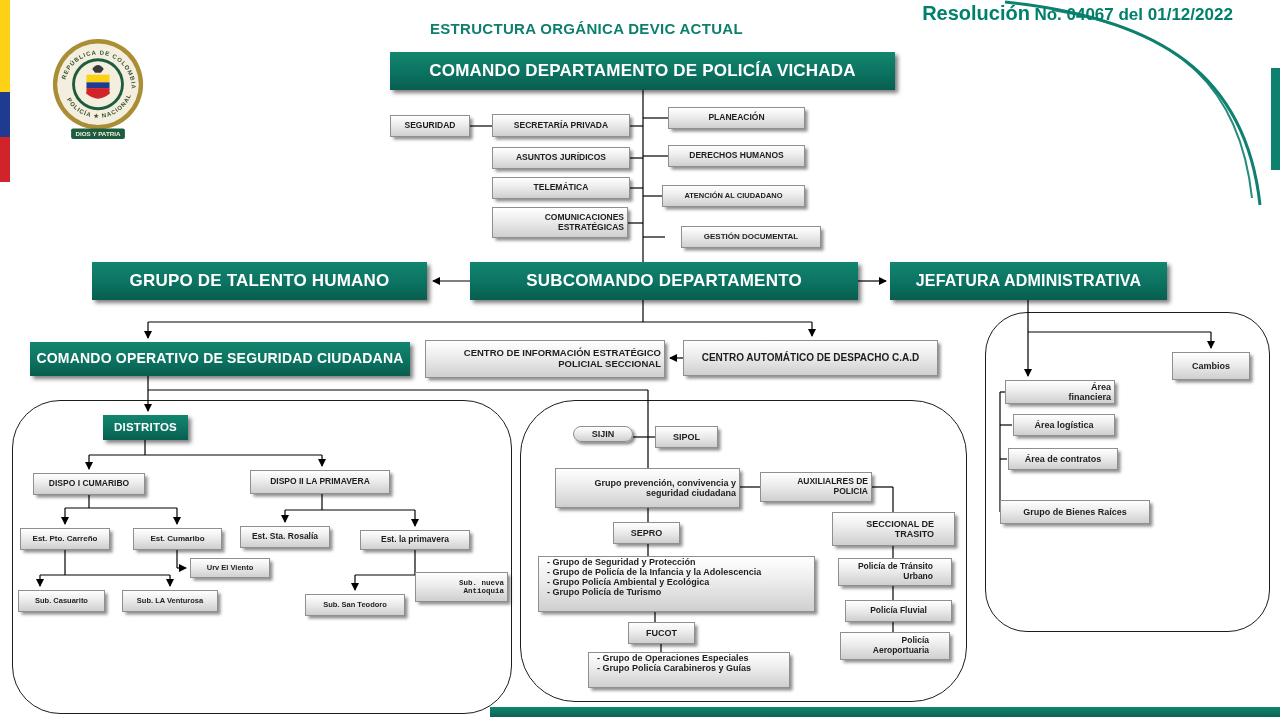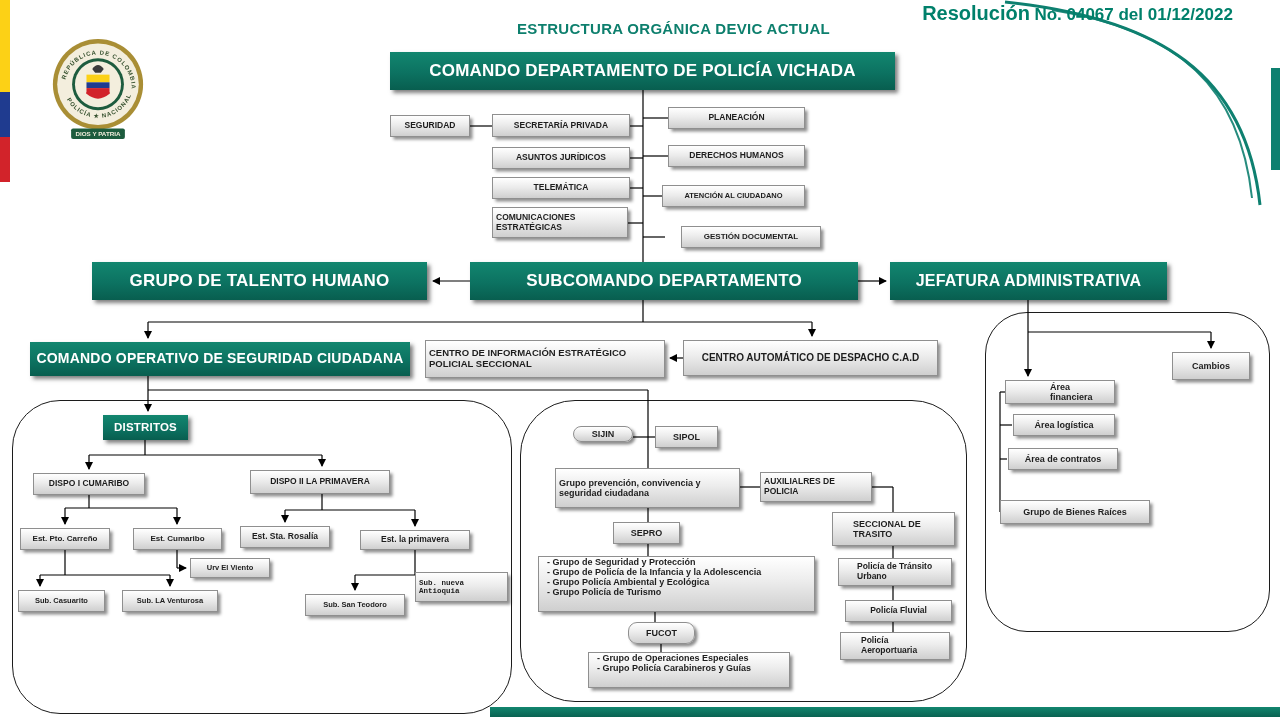--- a/index.html
+++ b/index.html
@@ -2,37 +2,37 @@
 <html><head>
 <meta charset="utf-8">
 <style>
   html,body{margin:0;padding:0;background:#fff;}
   #stage{
     position:relative;width:1280px;height:720px;overflow:hidden;background:#fff;
     font-family:"Liberation Sans", sans-serif;
   }
   .node{
     position:absolute;display:flex;align-items:center;justify-content:center;
-    text-align:left;font-weight:bold;box-sizing:border-box;line-height:1.12;
+    text-align:right;font-weight:bold;box-sizing:border-box;line-height:1.12;
     z-index:10;padding:1px 3px;
   }
   .gray{
     background:linear-gradient(180deg,#ffffff 0%,#ececec 45%,#cfcfcf 100%);
     border:1px solid #8f8f8f;color:#1d1d1d;
     box-shadow:2.5px 2.5px 3px rgba(0,0,0,.45);
   }
   .teal{
     background:linear-gradient(180deg,#12866f 0%,#0c7261 55%,#085e4f 100%);
     color:#fff;box-shadow:3px 3px 4px rgba(0,0,0,.5);letter-spacing:.2px;
   }
   .listbox{align-items:flex-start;justify-content:flex-start;text-align:left;
     white-space:pre-line;padding:0 8px;}
   .container-box{position:absolute;border:1.7px solid #1c1c1c;background:#fff;z-index:1;}
   #connectors{position:absolute;left:0;top:0;z-index:5;pointer-events:none;}
-  #page-title{position:absolute;left:430px;top:20px;width:400px;text-align:right;
+  #page-title{position:absolute;left:430px;top:20px;width:400px;text-align:left;
     font-weight:bold;font-size:15px;letter-spacing:.3px;z-index:10;}
   #resolution{position:absolute;left:900px;top:2px;width:355px;text-align:center;
     font-weight:bold;z-index:10;white-space:nowrap;}
   #resolution .res-word{font-size:20px;}
   #resolution .res-num{font-size:17px;}
   .flag-stripe{position:absolute;left:0;width:10px;z-index:3;}
   #bottom-bar{position:absolute;left:490px;top:707px;width:790px;height:10px;z-index:3;}
   #right-accent{position:absolute;left:1271px;top:68px;width:9px;height:102px;z-index:2;}
   #logo{position:absolute;left:50px;top:36px;z-index:4;}
 </style>
@@ -202,21 +202,21 @@
 
   <div class="node gray" style="left:573px;top:426px;width:60px;height:16px;font-size:9px;border-radius:10px;">SIJIN</div>
   <div class="node gray" style="left:655px;top:426px;width:63px;height:22px;font-size:9px;">SIPOL</div>
   <div class="node gray" style="left:555px;top:468px;width:185px;height:40px;font-size:9px;">Grupo prevención, convivencia y seguridad ciudadana</div>
   <div class="node gray" style="left:760px;top:472px;width:112px;height:30px;font-size:8.5px;">AUXILIALRES DE POLICIA</div>
   <div class="node gray" style="left:613px;top:522px;width:67px;height:22px;font-size:9px;">SEPRO</div>
   <div class="node gray listbox" style="left:538px;top:556px;width:277px;height:56px;font-size:9px;">- Grupo de Seguridad y Protección
 - Grupo de Policía de la Infancia y la  Adolescencia
 - Grupo Policía Ambiental y Ecológica
 - Grupo Policía de Turismo</div>
-  <div class="node gray" style="left:628px;top:622px;width:67px;height:22px;font-size:9px;border-radius:9px;">FUCOT</div>
+  <div class="node gray" style="left:628px;top:622px;width:67px;height:22px;font-size:9px;">FUCOT</div>
   <div class="node gray listbox" style="left:588px;top:652px;width:202px;height:36px;font-size:9px;">- Grupo de Operaciones Especiales
 -  Grupo Policía Carabineros y Guías</div>
   <div class="node gray" style="left:832px;top:512px;width:123px;height:34px;font-size:9px;padding:2px 20px;">SECCIONAL DE TRASITO</div>
   <div class="node gray" style="left:838px;top:558px;width:114px;height:28px;font-size:8.5px;padding:2px 18px;">Policía de Tránsito Urbano</div>
   <div class="node gray" style="left:845px;top:600px;width:107px;height:22px;font-size:8.5px;">Policía Fluvial</div>
   <div class="node gray" style="left:840px;top:632px;width:110px;height:28px;font-size:8.5px;padding:2px 20px;">Policía Aeroportuaria</div>
 
   <div class="node gray" style="left:1172px;top:352px;width:78px;height:28px;font-size:9px;">Cambios</div>
   <div class="node gray" style="left:1005px;top:380px;width:110px;height:24px;font-size:9px;padding-left:44px;">Área financiera</div>
   <div class="node gray" style="left:1013px;top:414px;width:102px;height:22px;font-size:9px;">Área logística</div>

